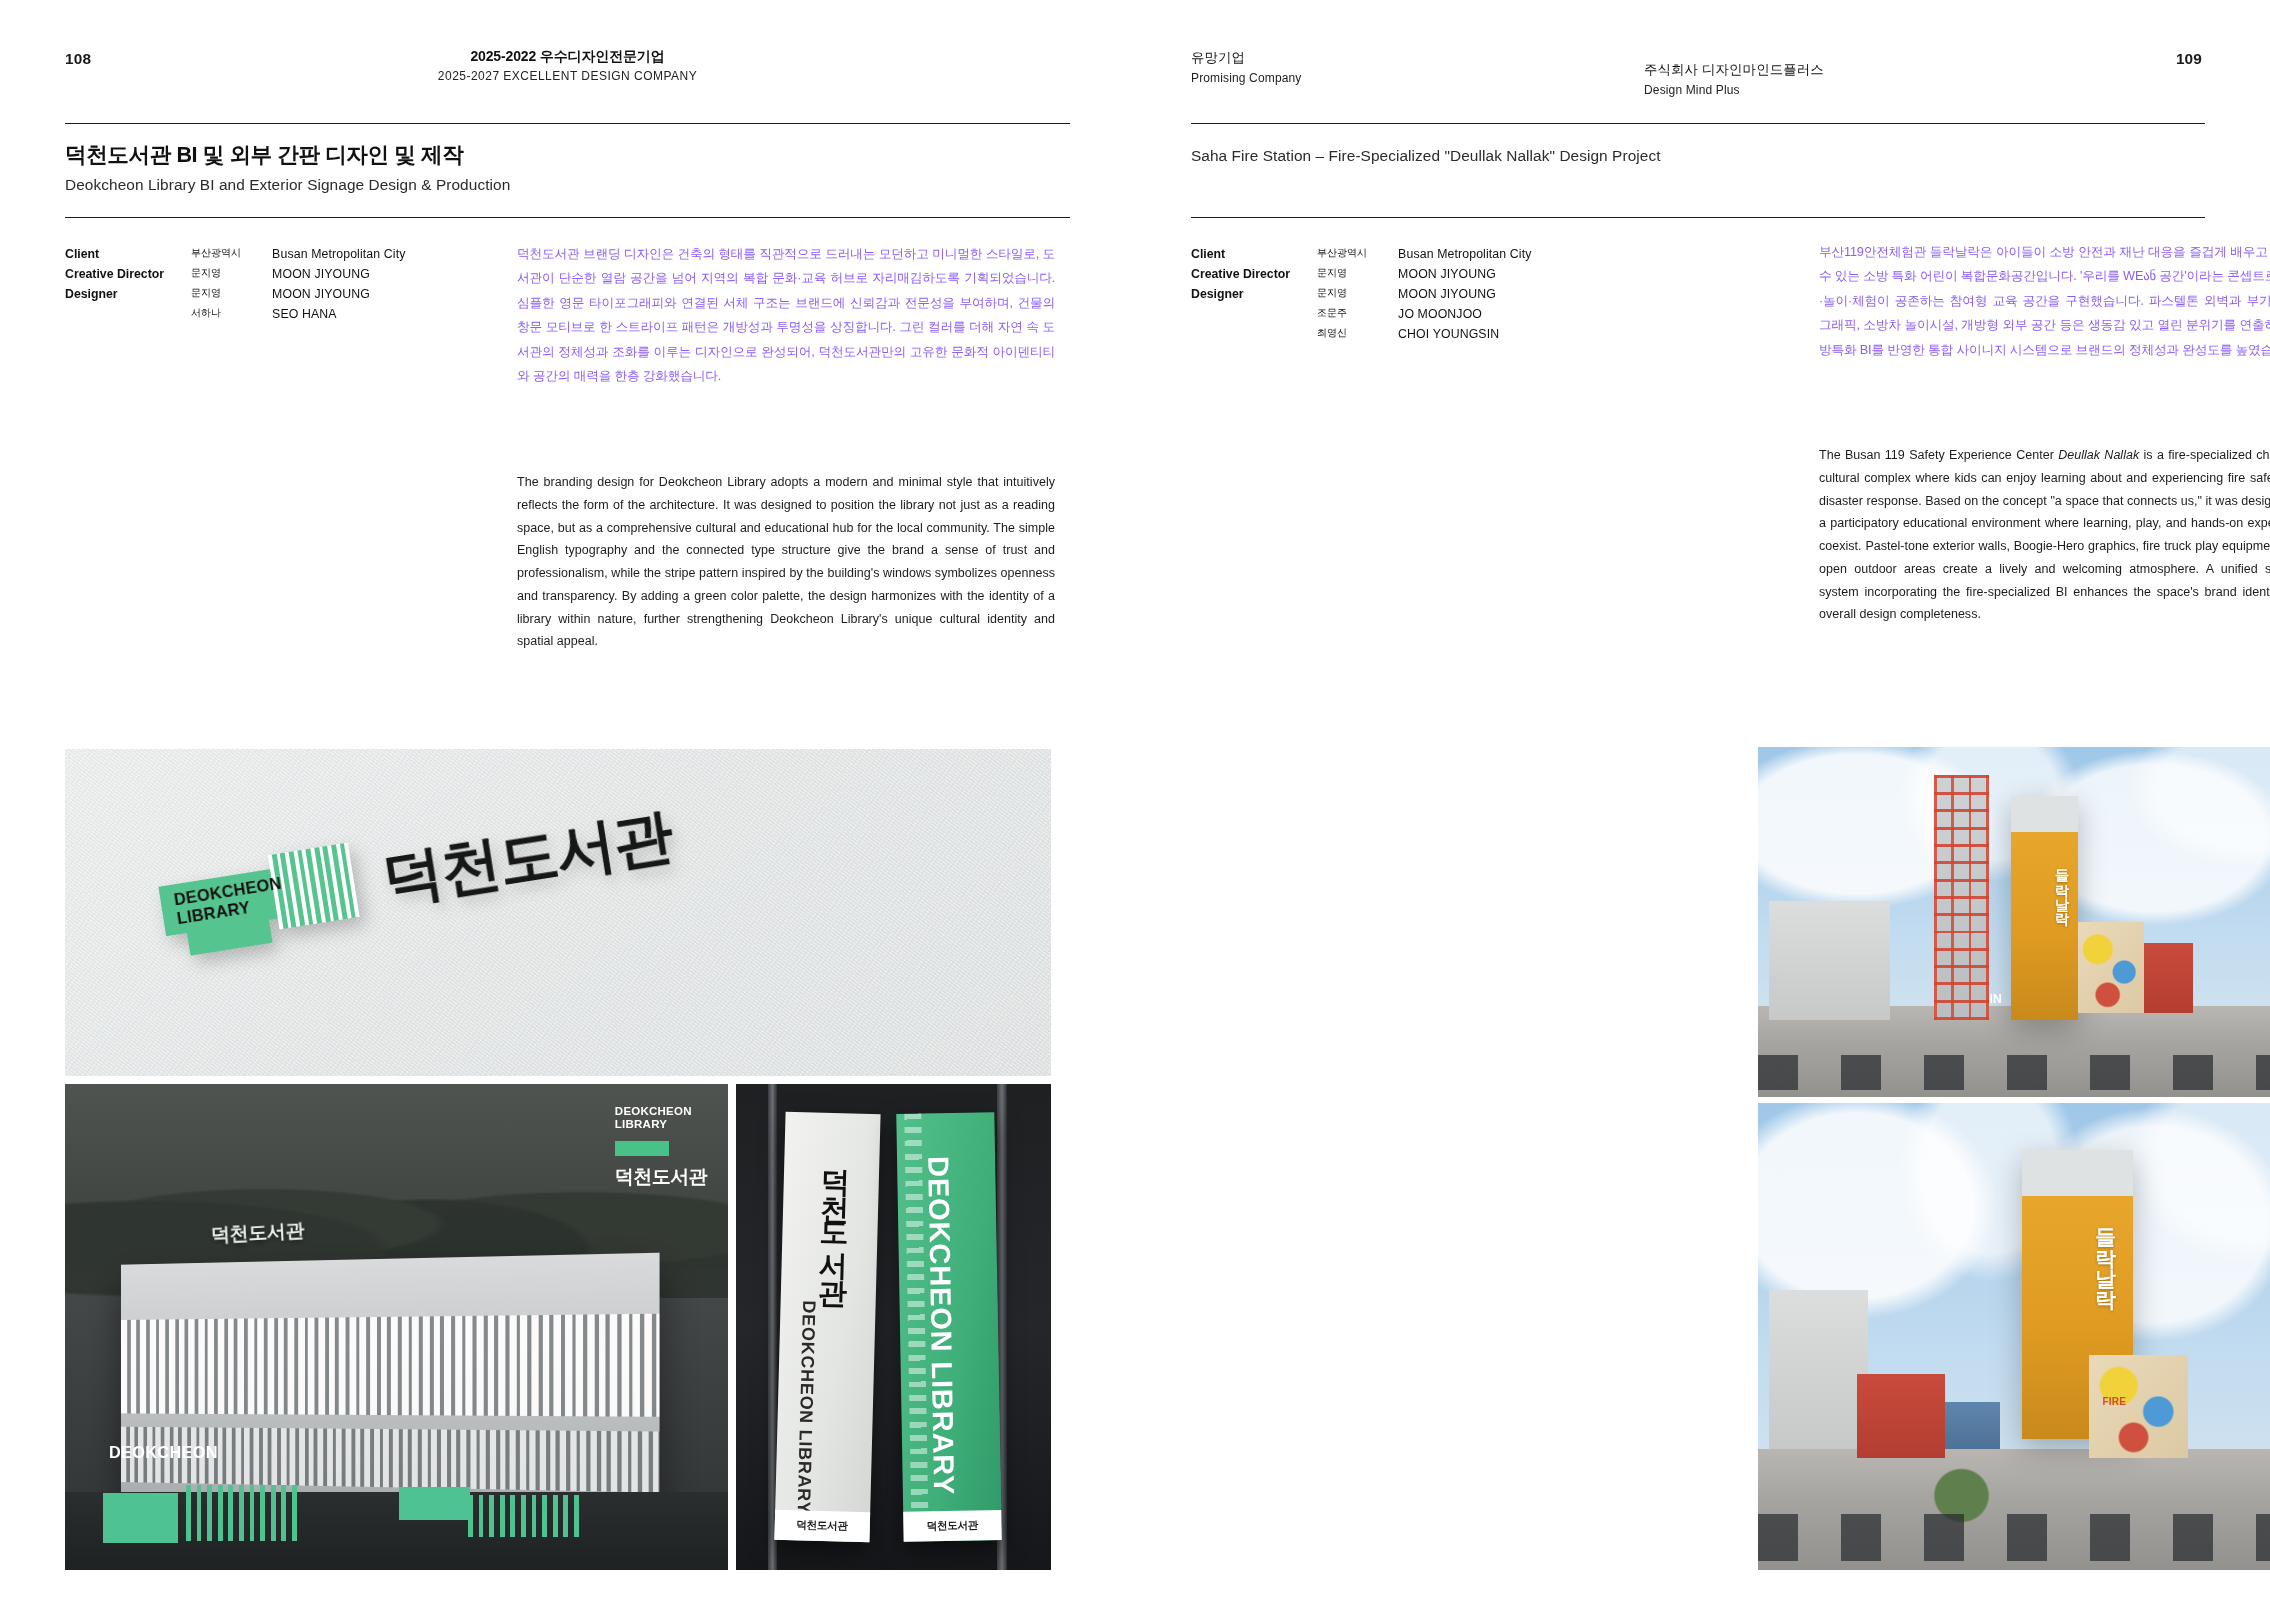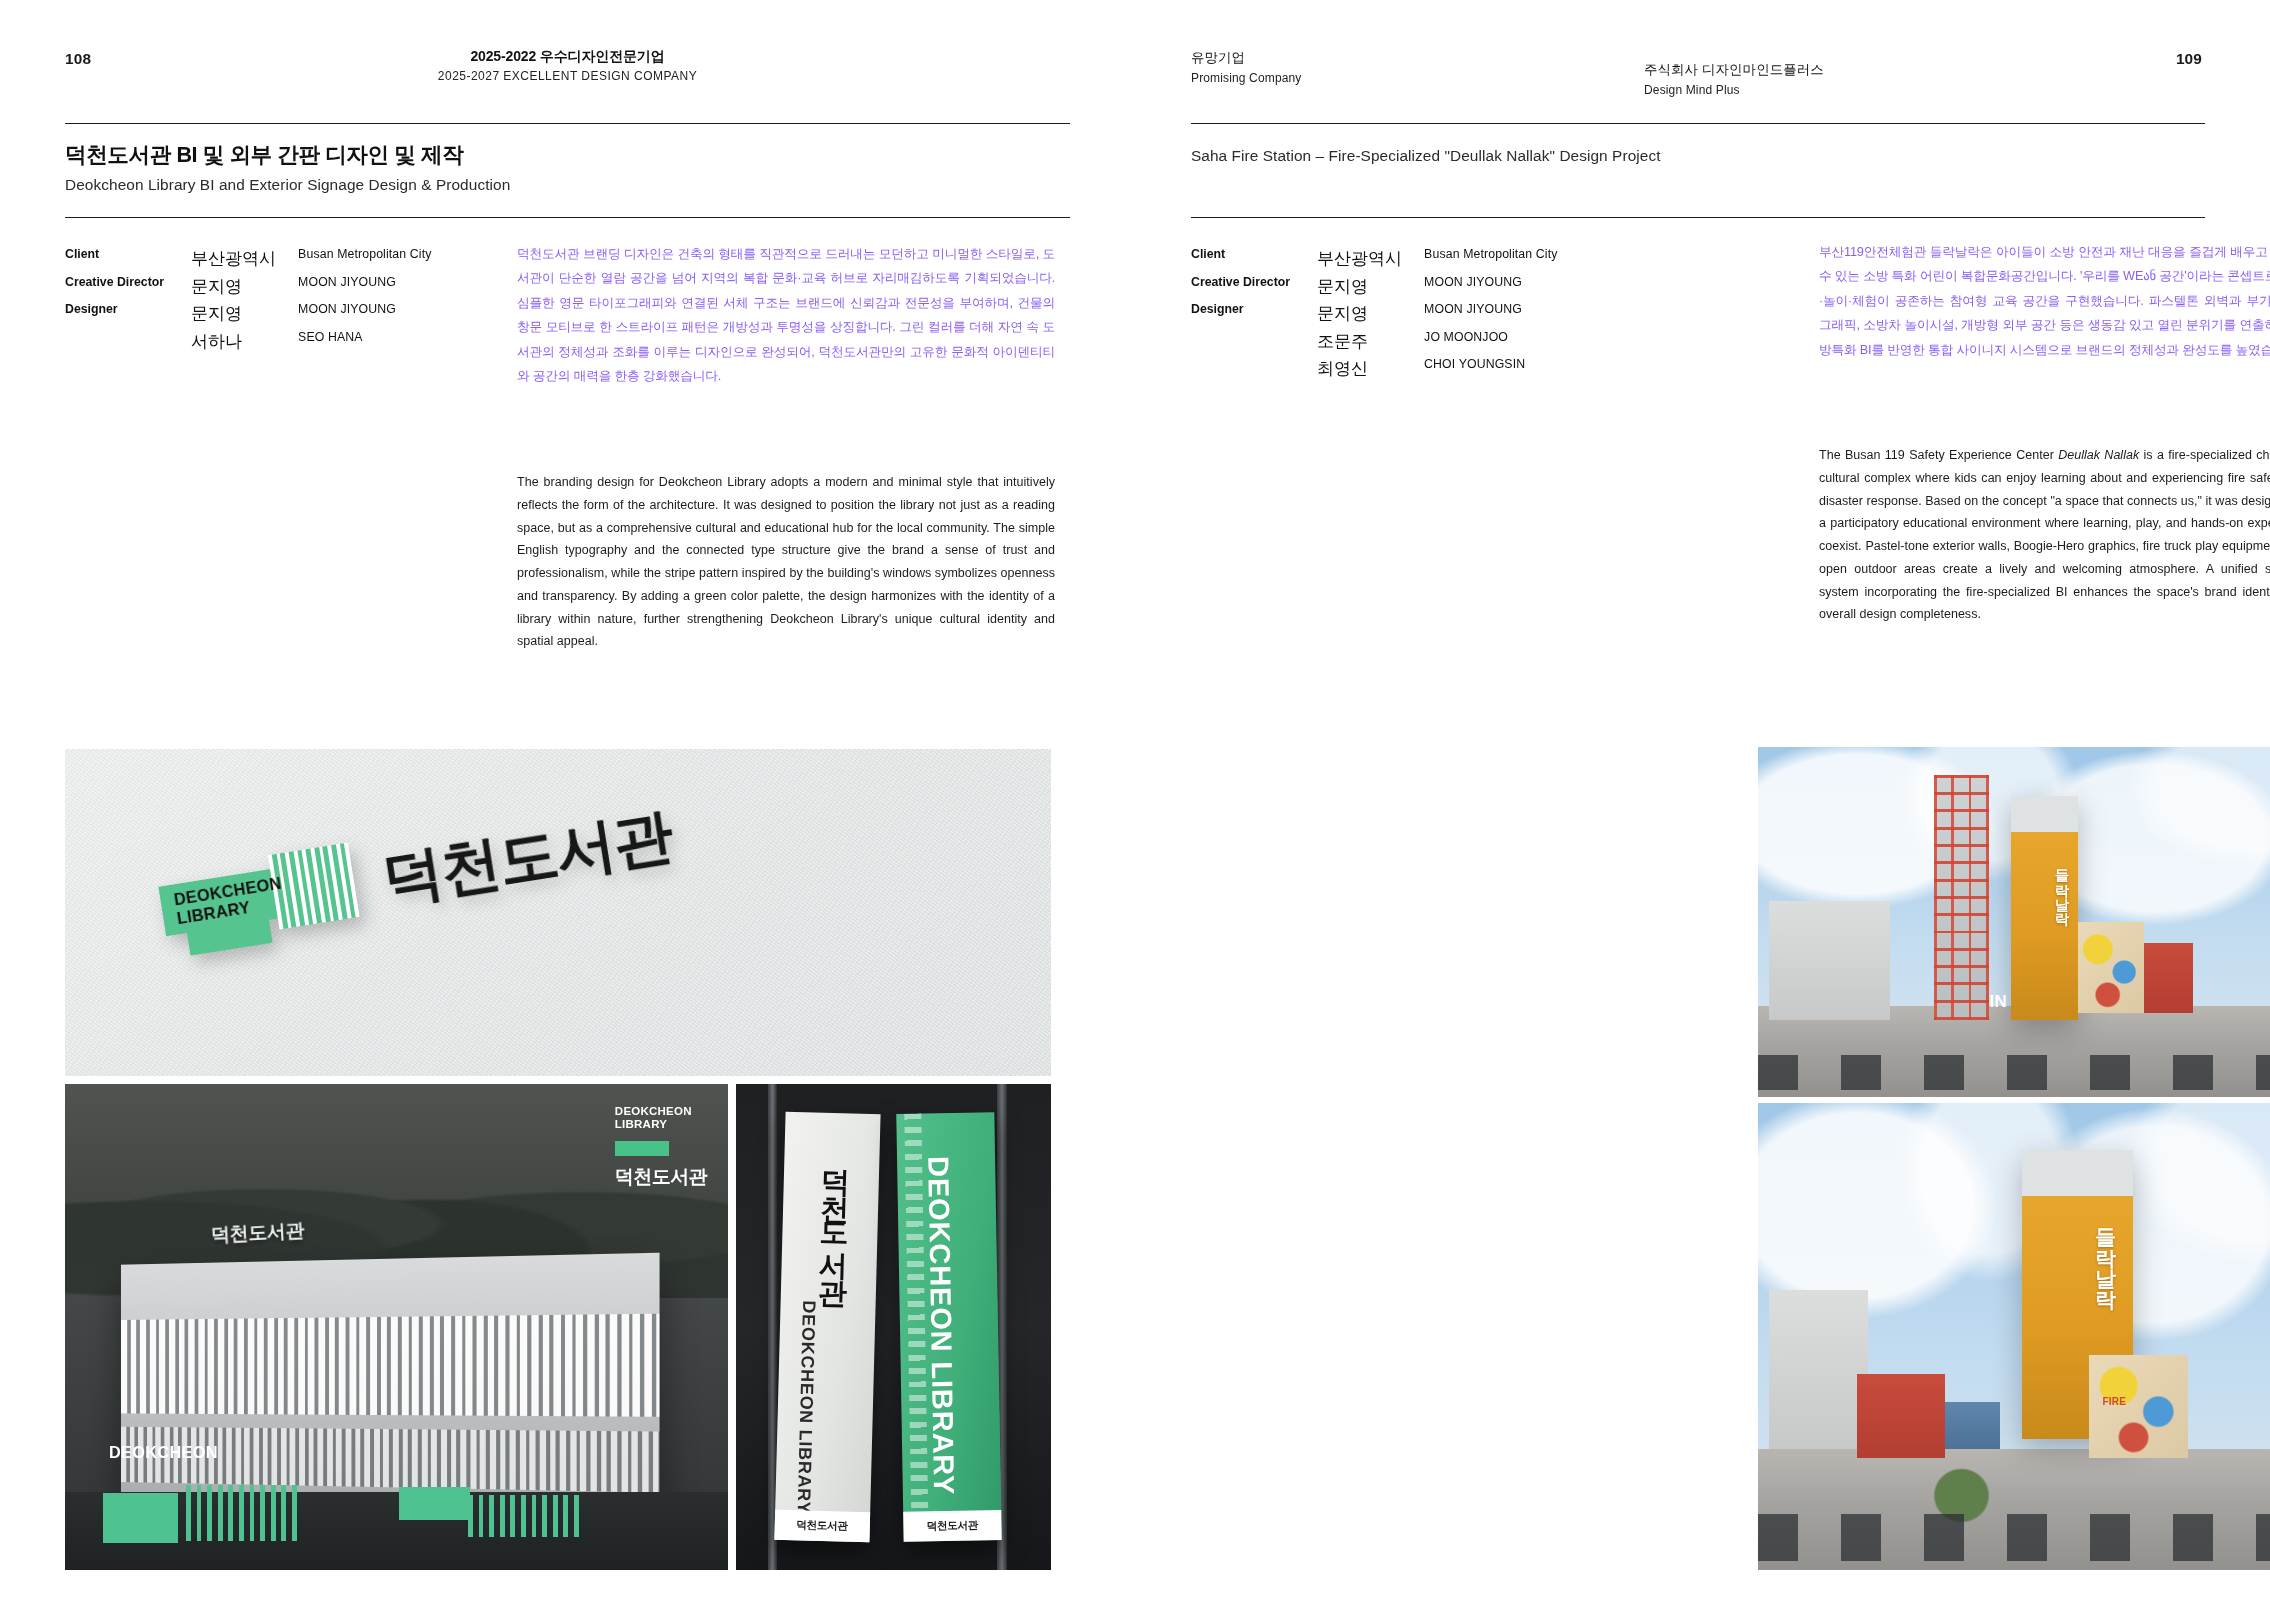--- a/index.html
+++ b/index.html
@@ -131,21 +131,21 @@
 
   
   .credits {
     position: absolute;
     font-size: 12.5px;
     line-height: 1.62;
   }
   .credits table { border-collapse: collapse; }
   .credits td { vertical-align: top; padding: 0; white-space: nowrap; }
   .credits .role  { font-weight: 700; color: #111; padding-right: 27px; font-size: 12.3px; }
-  .credits .kr    { color: #111; padding-right: 22px; font-size: 17px; margin-left: 37px; }
+  .credits .kr    { color: #111; padding-right: 31px; font-size: 10px; margin-left: 37px; }
   .credits .en    { color: #111; font-size: 12.3px; letter-spacing: 0.01em; }
 
   
   .body-kr {
     position: absolute;
     font-size: 12.7px;
     line-height: 1.92;
     letter-spacing: -0.015em;
     color: #8b5cf6;
     text-align: justify;
@@ -665,21 +665,21 @@
       <div class="r-clouds"></div>
       <div class="r-ground"></div>
       <div class="r-block-grey" style="left:2%; top:44%; width:22%; height:34%;"></div>
       <div class="r-grid-tower" style="left:32%; top:8%; width:10%; height:70%;"></div>
       <div class="r-tower" style="left:46%; top:14%; width:12%; height:64%;">
         <div class="r-tower-top"></div>
         <div class="r-vert-text" style="right:10%; top:28%; font-size:14.4px;">들락날락</div>
       </div>
       <div class="r-graffiti" style="left:58%; top:50%; width:12%; height:26%;"></div>
       <div class="r-block-red" style="left:70%; top:56%; width:9%; height:20%;"></div>
-      <div class="r-label" style="left:42%; top:70%; font-size:17px;text-align:right;">IN</div>
+      <div class="r-label" style="left:42%; top:70%; font-size:12px;text-align:right;">IN</div>
       <div class="r-cars"></div>
     </div>
 
     <div class="render" style="left:623px; top:1103px; width:551px; height:467px;">
       <div class="r-clouds"></div>
       <div class="r-ground"></div>
       <div class="r-block-grey" style="left:2%; top:40%; width:18%; height:34%;"></div>
       <div class="r-tower" style="left:48%; top:10%; width:20%; height:62%;">
         <div class="r-tower-top"></div>
         <div class="r-vert-text" style="right:12%; top:22%; font-size:21px;">들락날락</div>

